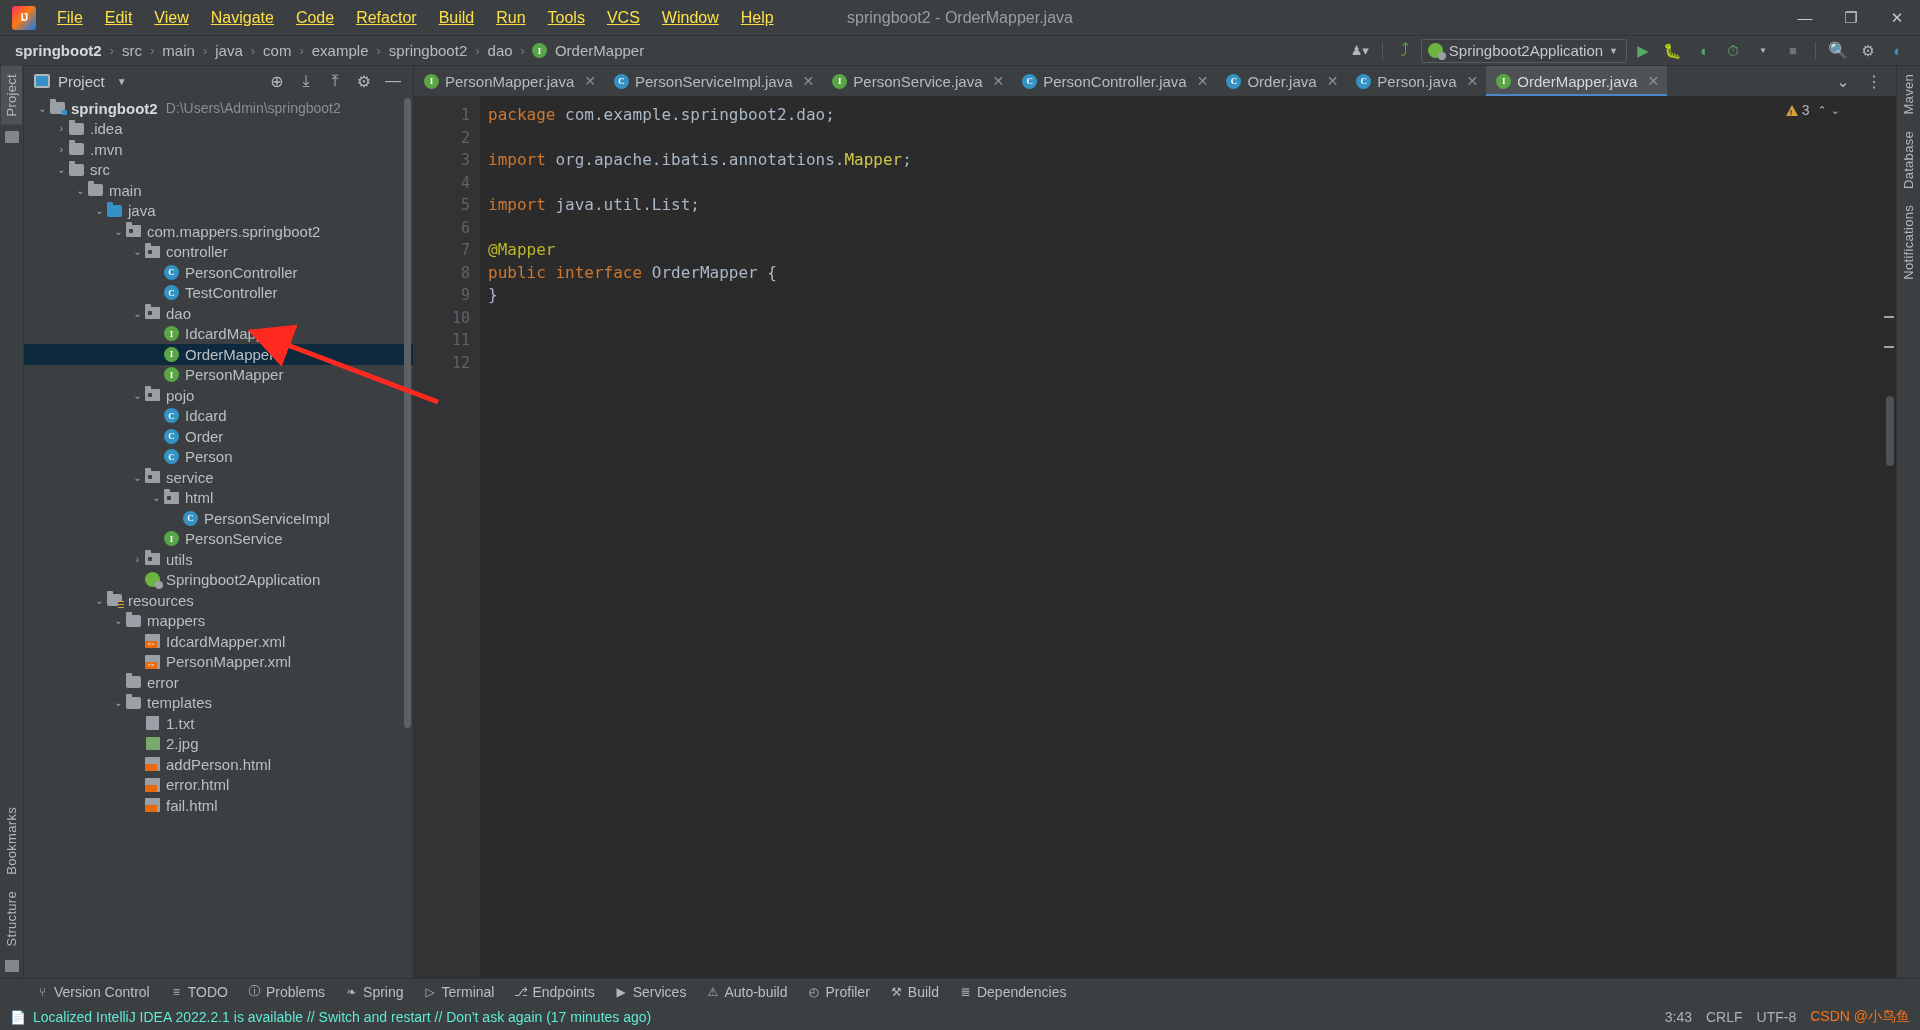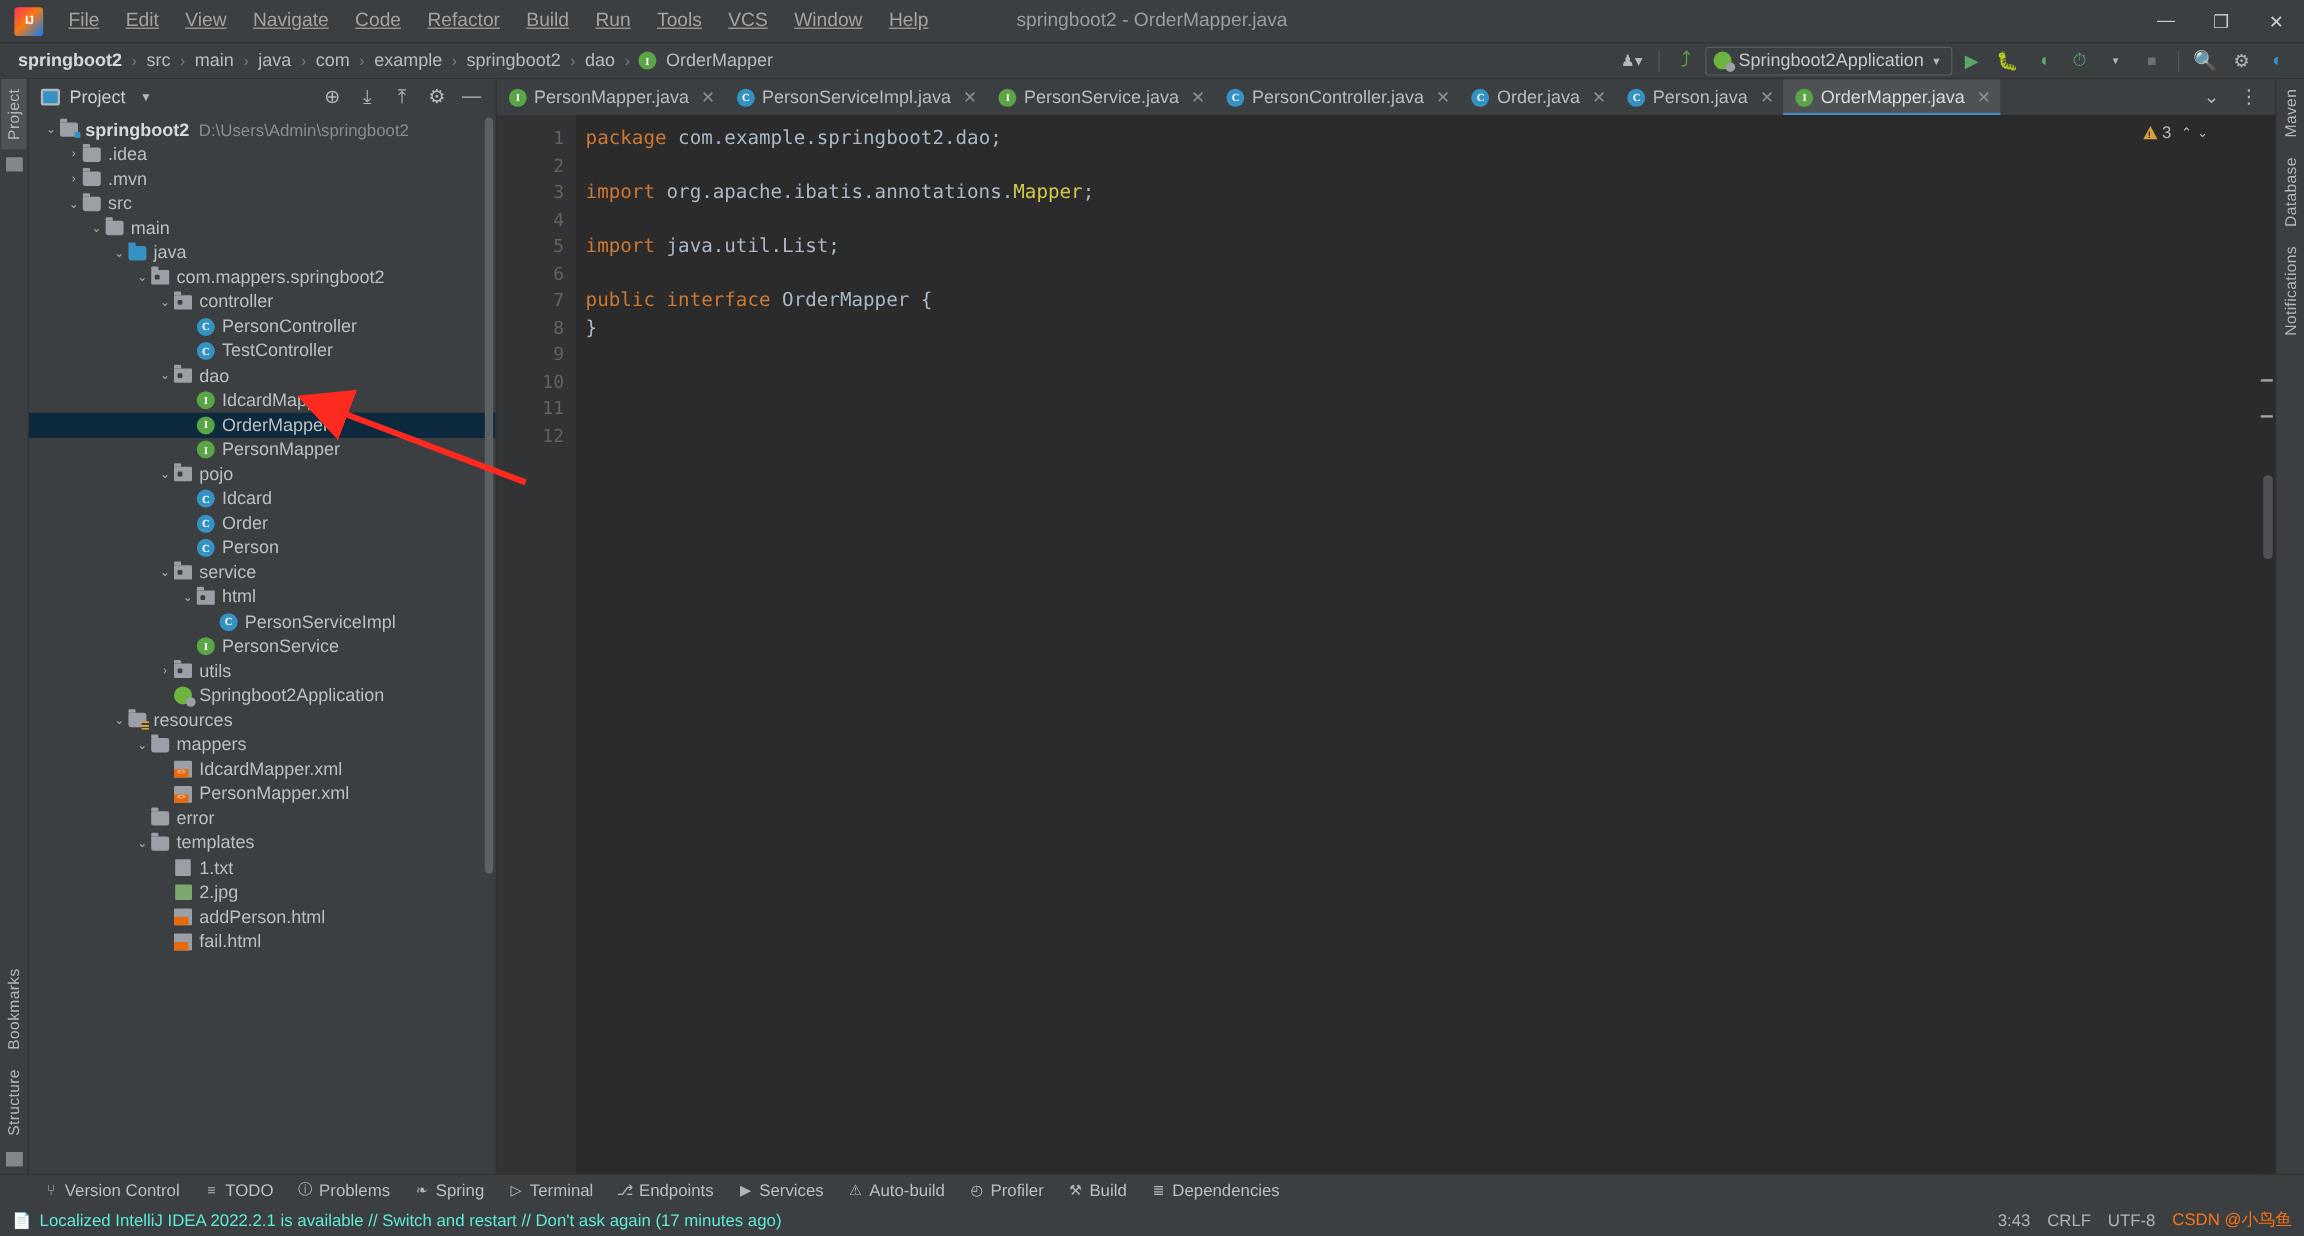--- a/index.html
+++ b/index.html
@@ -19,21 +19,21 @@
     border-bottom:1px solid #323232; position:relative; flex:0 0 36px;
   }
   .logo {
     width:24px; height:24px; margin:0 10px 0 12px; border-radius:3px;
     background:linear-gradient(135deg,#fe315d 0%,#f97a12 45%,#087cfa 100%);
     display:flex; align-items:center; justify-content:center;
     font-size:10px; font-weight:bold; color:#fff; letter-spacing:-1px;
   }
   .menu { display:flex; align-items:center; gap:0px; }
   .menu-item {
-    padding:5px 11px; font-size:16px; color:#a3a3a3; cursor:default; line-height:1;
+    padding:5px 11px; font-size:16px; color:#fde047; cursor:default; line-height:1;
   }
   .menu-item u { text-decoration:underline; }
   .win-title {
     position:absolute; left:0; right:0; text-align:center;
     font-size:16px; color:#9a9da1; pointer-events:none;
   }
   .win-ctrls { margin-left:auto; display:flex; align-items:center; z-index:3; }
   .win-btn { width:46px; height:36px; display:flex; align-items:center; justify-content:center; color:#c8cbcd; font-size:15px; }
 
   
@@ -491,20 +491,27 @@
             <span class="ico">
               <span class="htmlico"></span>
             </span>
             <span class="lbl">addPerson.html</span>
           </div>
           <div class="row" style="padding-left: 107px;">
             <span class="arrow none">›</span>
             <span class="ico">
               <span class="htmlico"></span>
             </span>
+            <span class="lbl">error.html</span>
+          </div>
+          <div class="row" style="padding-left: 107px;">
+            <span class="arrow none">›</span>
+            <span class="ico">
+              <span class="htmlico"></span>
+            </span>
             <span class="lbl">fail.html</span>
           </div>
           <div class="tree-sb"></div>
       </div>
     </div>
 
     <div class="editorzone">
       <div class="tabs" id="tabs">
         <div class="tab">
             <span class="circ i">I</span>
@@ -562,20 +569,21 @@
             <div class="gnum">11</div>
             <div class="gnum">12</div>
           </div>
         <div class="codearea" id="codearea">
             <div class="cline"><span class="kw">package</span><span class="txt"> com.example.springboot2.dao;</span></div>
             <div class="cline">&nbsp;</div>
             <div class="cline"><span class="kw">import</span><span class="txt"> org.apache.ibatis.annotations.</span><span class="yel">Mapper</span><span class="txt">;</span></div>
             <div class="cline">&nbsp;</div>
             <div class="cline"><span class="kw">import</span><span class="txt"> java.util.List;</span></div>
             <div class="cline">&nbsp;</div>
+            <div class="cline"><span class="ann">@Mapper</span></div>
             <div class="cline"><span class="kw">public interface</span><span class="txt"> OrderMapper {</span></div>
             <div class="cline"><span class="txt">}</span></div>
             <div class="cline">&nbsp;</div>
           </div>
 
         <div class="ed-warn">
           <span class="tri"></span>
           <span>3</span>
           <span style="font-size:11px;margin-left:4px;">⌃</span>
           <span style="font-size:11px;">⌄</span>

